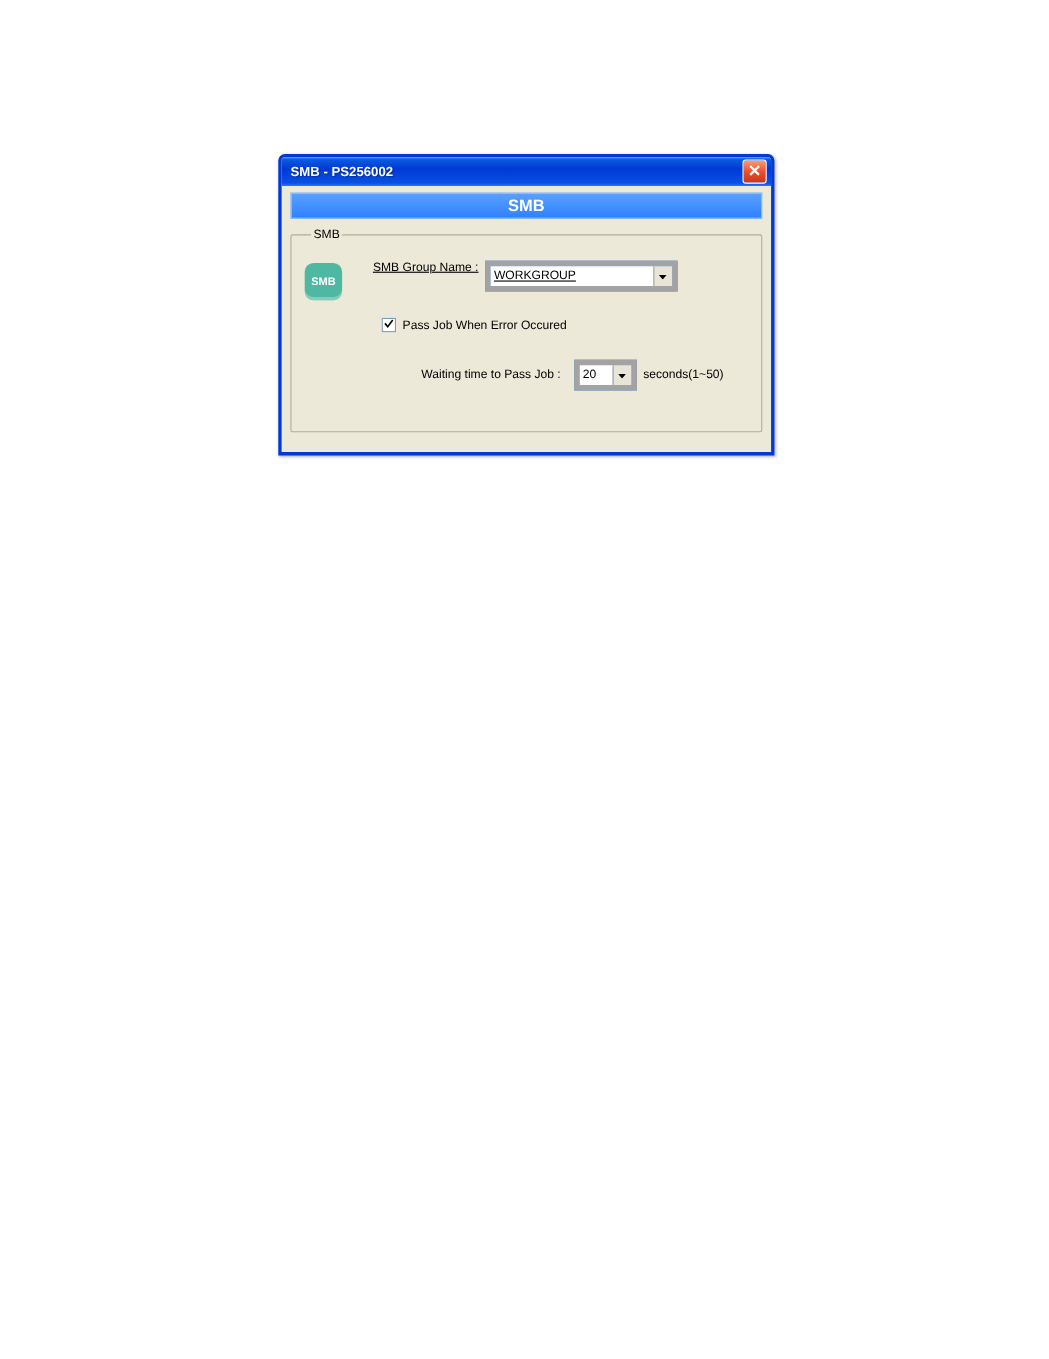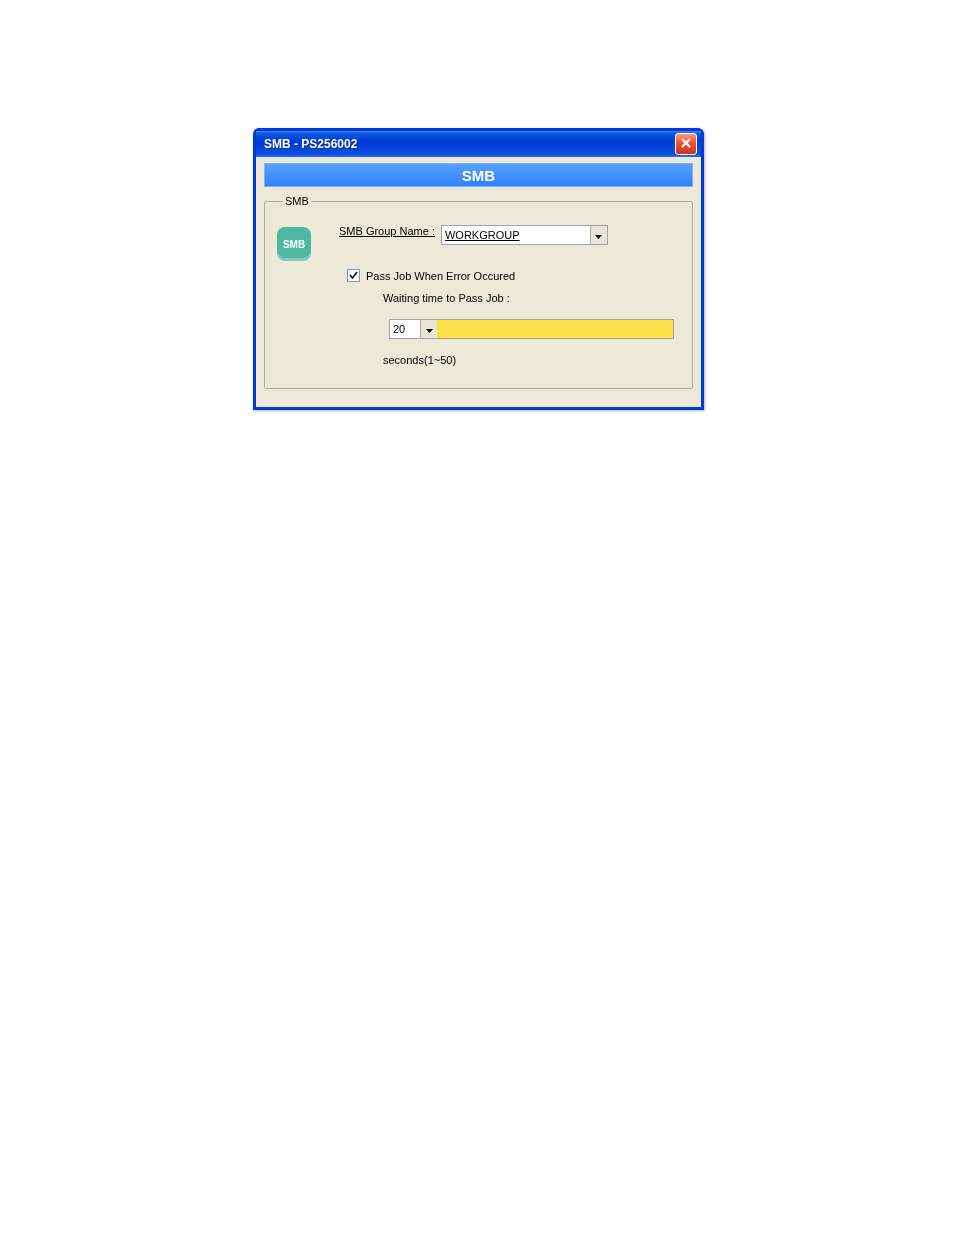--- a/index.html
+++ b/index.html
@@ -7,21 +7,21 @@
     padding: 0;
     background: #ffffff;
     font-family: Tahoma, Arial, sans-serif;
     font-size: 11px;
     width: 954px;
     height: 1235px;
   }
   .dialog {
     position: absolute;
     left: 253px;
-    top: 128px;
+    top: 140px;
     width: 445px;
     border: 3px solid #0039d6;
     border-radius: 6px 6px 0 0;
     background: #ece9d8;
     box-shadow: 1px 1px 3px rgba(0,0,0,0.3);
   }
   .titlebar {
     height: 26px;
     background: linear-gradient(to bottom, #3a8bff 0%, #0a5be0 8%, #0039d6 40%, #0a50e0 90%, #2775ff 100%);
     border-radius: 3px 3px 0 0;
@@ -103,22 +103,22 @@
     text-decoration: underline;
   }
   .label {
     font-size: 11px;
     color: #000;
     margin-right: 6px;
   }
   .combo {
     display: inline-flex;
     align-items: stretch;
-    border: 1px solid #a3a3a3;
-    background: #fde047;
+    border: 5px solid #a3a3a3;
+    background: #3b82f6;
     height: 18px;
   }
   .combo input {
     border: none;
     outline: none;
     font-family: Tahoma, Arial, sans-serif;
     font-size: 11px;
     padding: 0 3px;
     height: 18px;
     box-sizing: border-box;
@@ -146,22 +146,22 @@
     border: 1px solid #7f9db9;
     box-sizing: border-box;
     display: inline-flex;
     align-items: center;
     justify-content: center;
     margin-right: 6px;
   }
   .chk svg { width: 9px; height: 9px; }
   .wait-row {
     display: flex;
+    align-items: center;
     margin-left: 44px;
-    flex-direction: column;
   }
   .button-row {
     display: flex;
     justify-content: flex-end;
     gap: 10px;
     padding-right: 4px;
   }
   .btn {
     min-width: 74px;
     height: 22px;

